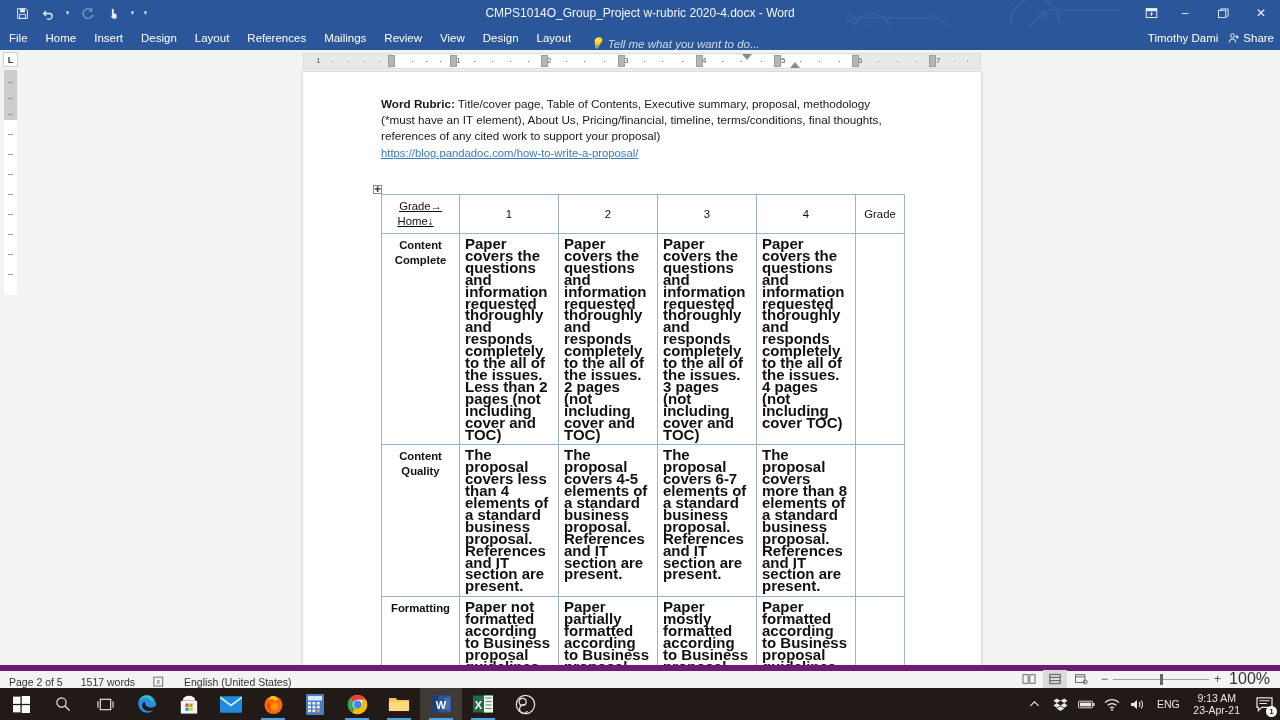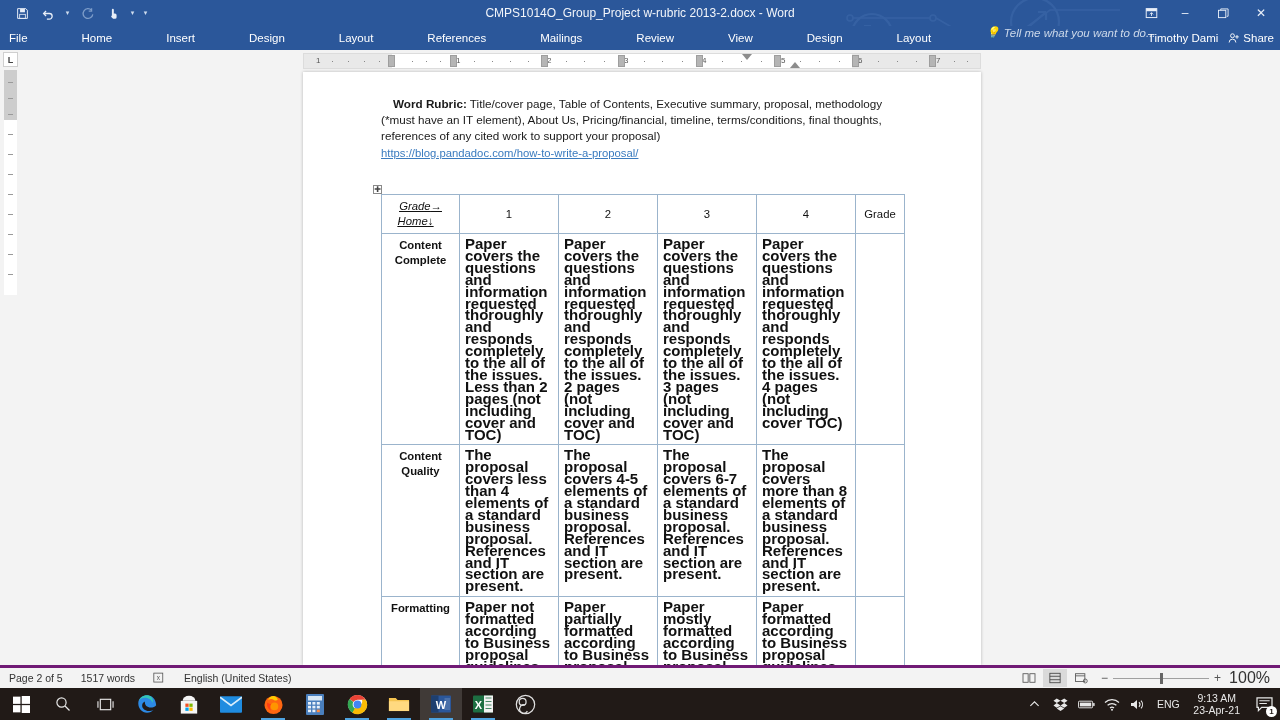--- a/index.html
+++ b/index.html
@@ -43,21 +43,21 @@
     width: 38px; height: 26px; display: flex; align-items: center; justify-content: center;
     color: #eaf0f9; font-size: 12px;
   }
   .ribbon-display { width: 30px; }
   
   .deco { position: absolute; top: 0; right: 130px; width: 330px; height: 50px; opacity: .35; }
 
   
   .ribbonbar {
     position: absolute; top: 26px; left: 0; width: 1280px; height: 24px;
-    background: #2b579a; display: flex; align-items: flex-start; gap: 36px;
+    background: #2b579a; display: flex; align-items: flex-end;
   }
   .rtab {
     font-size: 11.5px; color: #fff; padding: 0 9px; height: 24px; line-height: 24px;
     white-space: nowrap;
   }
   .rtab.ctx { color: #ffffff; }
   .tellme {
     display: flex; align-items: center; gap: 4px; margin-left: 10px;
     font-size: 11.5px; color: #cdd9ea; font-style: italic;
   }
@@ -117,21 +117,21 @@
   .page {
     position: absolute; left: 303px; top: 22px; width: 678px; height: 593px;
     background: #fff; box-shadow: 0 0 3px rgba(0,0,0,.25);
     overflow: hidden;
   }
   .page-inner { padding: 24px 0 0 78px; }
   .para {
     font-family: "Liberation Sans", sans-serif;
     font-size: 11.7px; color: #1a1a1a; line-height: 15.8px; width: 525px;
   }
-  .para b { font-weight: bold; margin-left: 12px; }
+  .para b { font-weight: bold; }
   .link { color: #3a7bbf; text-decoration: underline; font-size: 11.3px; }
   .tablemove {
     position: absolute; left: 70px; top: 113px;
     width: 9px; height: 9px; border: 1px solid #8a8a8a; color: #444;
     font-size: 8px; line-height: 7px; text-align: center; background: #fff;
   }
 
   
   table.rubric {
     position: absolute; left: 78px; top: 122px;
@@ -142,41 +142,41 @@
     border: 1px solid #9bb4cc;
     vertical-align: top; padding: 4px 5px 4px 5px;
   }
   table.rubric thead th {
     vertical-align: middle; text-align: center;
     font-size: 11.3px; font-weight: normal; color: #111;
     padding: 4px 5px; height: 36px;
   }
   th.gradehdr { font-weight: bold; font-size: 11.3px; }
   .hdr-corner {
-    text-align: right; line-height: 15px; font-size: 11.3px; font-style: italic;
+    text-align: right; line-height: 15px; font-size: 11.3px;
   }
   .hdr-corner span { text-decoration: underline; }
   .hdr-corner .l2 { display: block; padding-right: 10px; }
   td.itemname {
     text-align: center; vertical-align: middle;
     font-weight: bold; font-size: 11.3px; color: #111; line-height: 15px;
   }
   td.desc {
     font-size: 15px; font-weight: bold; color: #111; line-height: 11.9px;
   }
   td.gradecell { }
   col.c0 { width: 78px; }
   col.c1, col.c2, col.c3, col.c4 { width: 99px; }
   col.c5 { width: 49px; }
 
   
   .statusbar {
     position: absolute; top: 665px; left: 0; width: 1280px; height: 23px;
-    background: #f3f3f3; border-top: 3px solid #701a75;
-    display: flex; align-items: center; font-size: 10.5px; color: #333;
+    background: #f3f3f3; border-top: 6px solid #701a75;
+    display: flex; align-items: flex-end; font-size: 10.5px; color: #333;
   }
   .sb-item { padding: 0 9px; display: flex; align-items: center; gap: 4px; white-space: nowrap; }
   .sb-right { margin-left: auto; display: flex; align-items: center; gap: 2px; padding-right: 10px; }
   .view-btn {
     width: 24px; height: 18px; display: flex; align-items: center; justify-content: center;
     color: #555;
   }
   .view-btn.active { background: #dadada; }
   .zoom-slider { display: flex; align-items: center; gap: 5px; margin: 0 6px; }
   .zoom-track { width: 96px; height: 1px; background: #a0a0a0; position: relative; }
@@ -269,21 +269,21 @@
       <g stroke="#4a74b4" stroke-width="2.2" fill="none">
         <circle cx="215" cy="22" r="24"></circle>
           <path d="M205 30 L226 12 M226 12 H218 M226 12 V20"></path>
         <circle cx="52" cy="34" r="20"></circle>
           <path d="M60 42 L44 26 M44 26 H51 M44 26 V33"></path>
       </g>
     </svg>
   </div>
 
 
-  <div class="doctitle">CMPS1014O_Group_Project w-rubric 2013-2.docx - Word</div>
+  <div class="doctitle">CMPS1014O_Group_Project w-rubric 2020-4.docx - Word</div>
 
   <div class="win-buttons">
     <div class="win-btn ribbon-display">
       <svg width="13" height="13" viewBox="0 0 16 16">
           <rect x="1.5" y="2" width="13" height="11" fill="none" stroke="#eaf0f9" stroke-width="1.2"></rect>
           <rect x="1.5" y="2" width="13" height="3.2" fill="#eaf0f9"></rect>
           <path d="M8 11 V7 M6 9 L8 7 L10 9" stroke="#eaf0f9" stroke-width="1.1" fill="none"></path>
         </svg>
     </div>
     <div class="win-btn">–</div>

